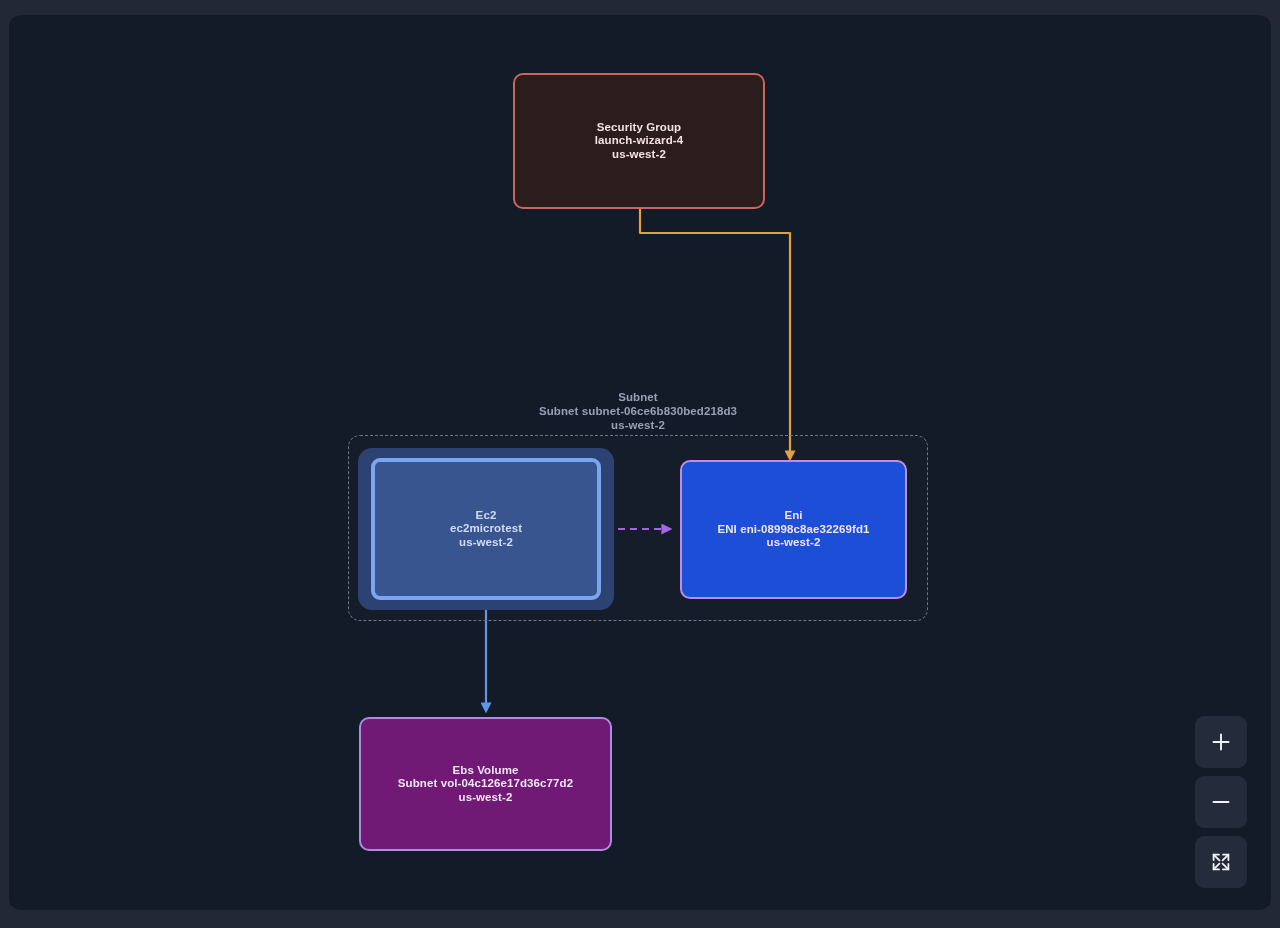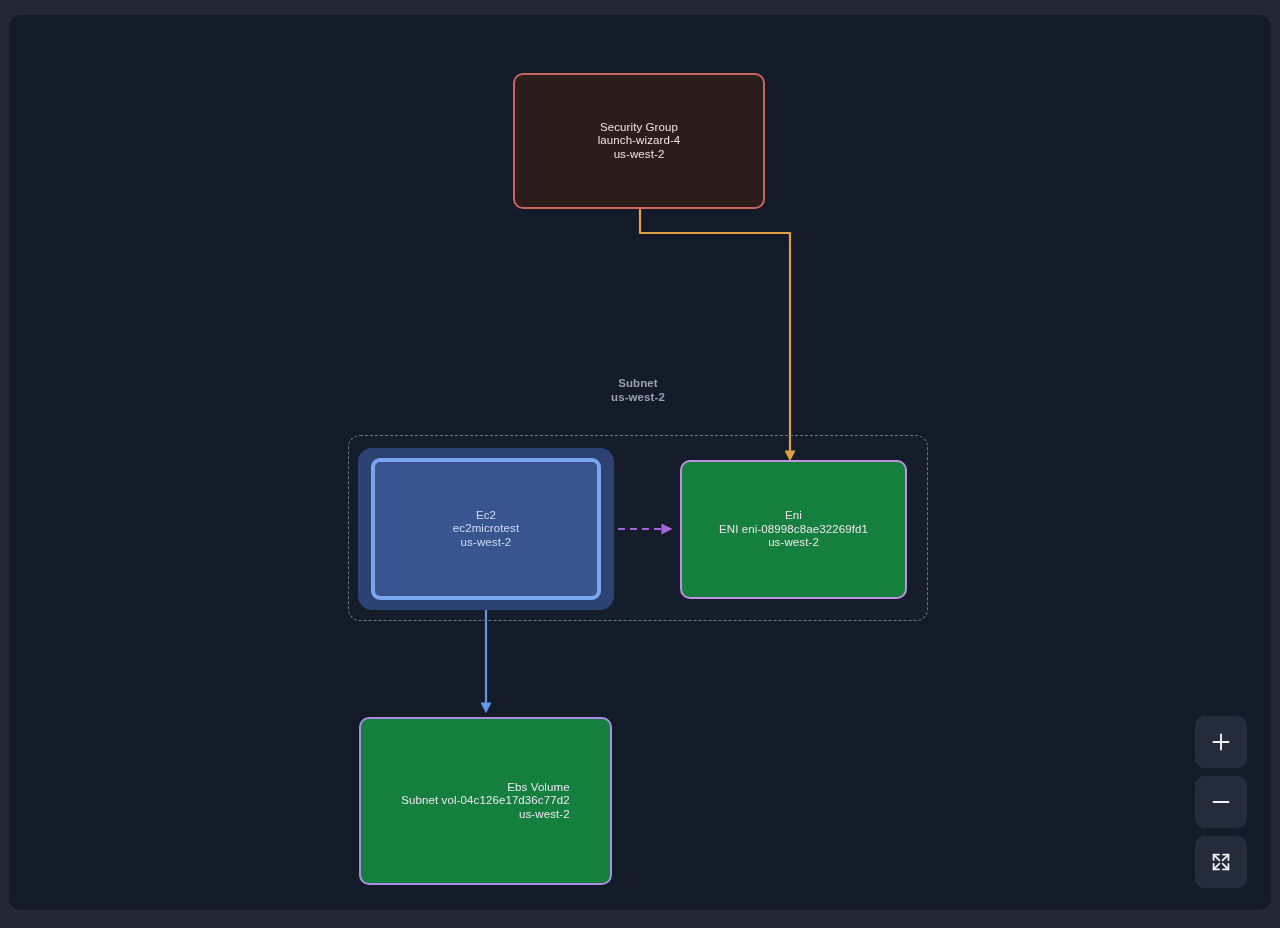--- a/index.html
+++ b/index.html
@@ -46,21 +46,21 @@
   
   .node {
     position: absolute;
     box-sizing: border-box;
     display: flex;
     align-items: center;
     justify-content: center;
     text-align: center;
     border-radius: 10px;
     font-size: 11.5px;
-    font-weight: normal;
+    font-weight: bold;
     line-height: 1.18;
     letter-spacing: 0.1px;
   }
   .node .lines { padding: 0 8px; }
   .node .lines > div { white-space: nowrap; }
 
   
   #node-sg {
     left: 504px;
     top: 58px;
@@ -77,21 +77,21 @@
     top: 420px;
     width: 580px;
     height: 186px;
     background: rgba(255,255,255,0.012);
     border: 1.6px dashed #6b7588;
     border-radius: 12px;
   }
   #node-subnet-label {
     position: absolute;
     left: 339px;
-    top: 362px;
+    top: 376px;
     width: 580px;
     text-align: center;
     font-size: 11.5px;
     font-weight: bold;
     line-height: 1.2;
     color: #97a0b4;
     letter-spacing: 0.1px;
   }
   #node-subnet-label > div { white-space: nowrap; }
 
@@ -115,35 +115,34 @@
     color: #cfddf6;
     border-radius: 9px;
   }
 
   
   #node-eni {
     left: 671px;
     top: 445px;
     width: 227px;
     height: 139px;
-    background: #15803d;
+    background: #1d4ed8;
     border: 2px solid #c18fe0;
     color: #f0e4ef;
   }
 
   
   #node-ebs {
     left: 350px;
     top: 702px;
     width: 253px;
-    height: 168px;
-    background: #15803d;
+    height: 134px;
+    background: #701a75;
     border: 2px solid #ab8ce0;
     color: #eee6f5;
-    text-align: right;
   }
 
   
   #controls {
     position: absolute;
     right: 24px;
     bottom: 22px;
     display: flex;
     flex-direction: column;
     gap: 8px;
@@ -184,20 +183,21 @@
 
       <path d="M 631 179 L 631 218 L 781 218 L 781 442" fill="none" stroke="#e0a040" stroke-width="2.2" stroke-linejoin="round" stroke-linecap="butt" marker-end="url(#arrow-orange)"></path>
 
       <path d="M 585 514 L 659 514" fill="none" stroke="#a365dd" stroke-width="2.2" stroke-dasharray="7 5" marker-end="url(#arrow-purple)"></path>
 
       <path d="M 477 580 L 477 694" fill="none" stroke="#6195e8" stroke-width="2.2" marker-end="url(#arrow-blue)"></path>
     </svg>
 
     <div id="node-subnet-label">
       <div>Subnet</div>
+      <div>Subnet subnet-06ce6b830bed218d3</div>
       <div>us-west-2</div>
     </div>
     <div id="node-subnet" class="node"></div>
 
     <div id="node-sg" class="node">
       <div class="lines">
         <div>Security Group</div>
         <div>launch-wizard-4</div>
         <div>us-west-2</div>
       </div>

